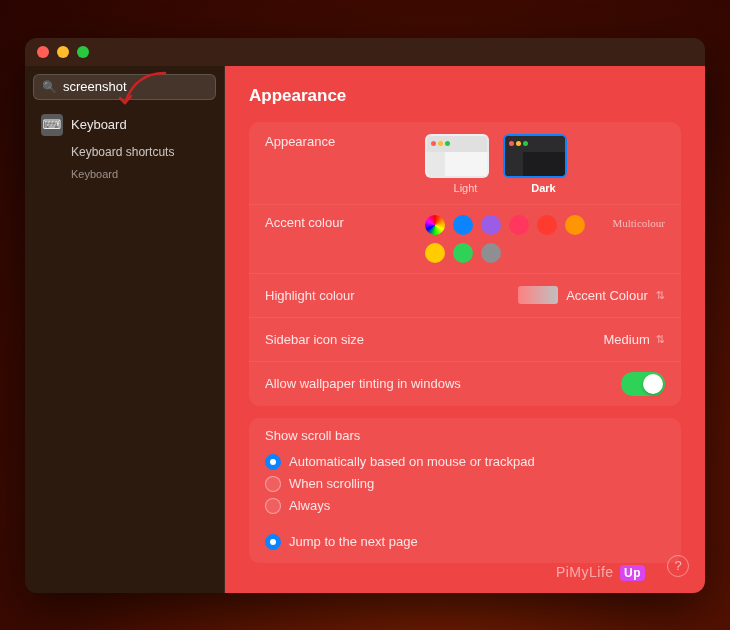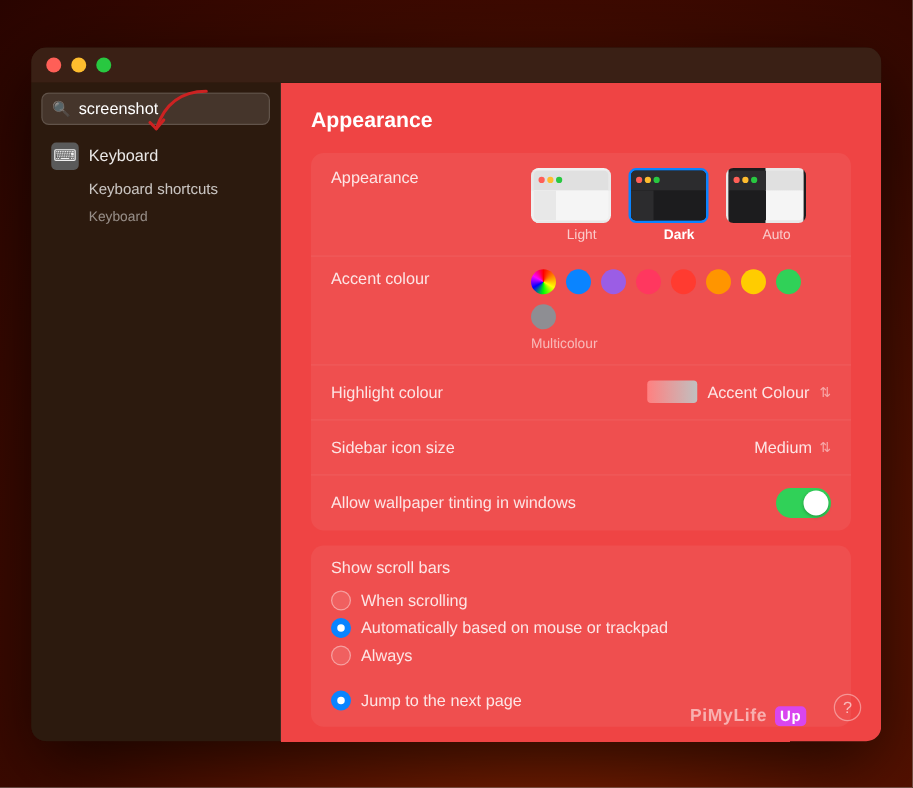--- a/index.html
+++ b/index.html
@@ -347,36 +347,37 @@
     .watermark {
       position: absolute;
       bottom: 12px;
       right: 60px;
       font-size: 14px;
       color: rgba(255,255,255,0.55);
       font-weight: 300;
       letter-spacing: 0.5px;
     }
     .watermark span {
-      font-weight: 700;
+      font-weight: 400;
     }
     .arrow-svg {
       position: absolute;
       top: 30px;
       left: 90px;
       pointer-events: none;
     }
     .setting-row-top {
       align-items: flex-start;
       padding-top: 12px;
     }
     .accent-wrapper {
       display: flex;
-      flex-direction: column;
+      flex-direction: row;
       gap: 4px;
+      font-family: Liberation Serif, serif;
     }
   </style>
 </head>
 <body>
 
 <div class="window">
 
   <svg class="arrow-svg" width="60" height="40" viewBox="0 0 60 40">
     <path d="M 50 5 Q 20 5 10 35" stroke="#cc2222" stroke-width="2.5" fill="none" stroke-linecap="round"></path>
     <path d="M 5 30 L 10 35 L 16 28" stroke="#cc2222" stroke-width="2.5" fill="none" stroke-linecap="round" stroke-linejoin="round"></path>
@@ -442,31 +443,20 @@
                     <div class="thumb-dot" style="background:#febc2e"></div>
                     <div class="thumb-dot" style="background:#28c840"></div>
                   </div>
                   <div class="thumb-content-dark">
                     <div class="thumb-sidebar-dark"></div>
                   </div>
                 </div>
                 <span class="appearance-name bold">Dark</span>
               </div>
 
-              <div class="appearance-option">
-                <div class="appearance-thumb thumb-auto">
-                  <div class="thumb-auto-menubar">
-                    <div class="thumb-dot" style="background:#ff5f57"></div>
-                    <div class="thumb-dot" style="background:#febc2e"></div>
-                    <div class="thumb-dot" style="background:#28c840"></div>
-                  </div>
-                  <div class="thumb-content-auto"></div>
-                </div>
-                <span class="appearance-name">Auto</span>
-              </div>
             </div>
           </div>
         </div>
 
         <div class="setting-row" style="align-items:flex-start; padding-top:10px; padding-bottom:10px;">
           <div class="setting-label">Accent colour</div>
           <div class="accent-wrapper">
             <div class="accent-colors">
 
               <div class="accent-color-col">
@@ -507,26 +497,26 @@
           <div class="toggle">
             <div class="toggle-knob"></div>
           </div>
         </div>
       </div>
 
       <div class="settings-card">
         <div class="section-label">Show scroll bars</div>
         <div class="radio-group">
           <div class="radio-item">
+            <div class="radio-circle selected"></div>
+            <span class="radio-label">Automatically based on mouse or trackpad</span>
+          </div>
+          <div class="radio-item">
             <div class="radio-circle unselected"></div>
             <span class="radio-label">When scrolling</span>
-          </div>
-          <div class="radio-item">
-            <div class="radio-circle selected"></div>
-            <span class="radio-label">Automatically based on mouse or trackpad</span>
           </div>
           <div class="radio-item">
             <div class="radio-circle unselected"></div>
             <span class="radio-label">Always</span>
           </div>
         </div>
 
         <div class="radio-group">
           <div class="radio-item">
             <div class="radio-circle selected"></div>

